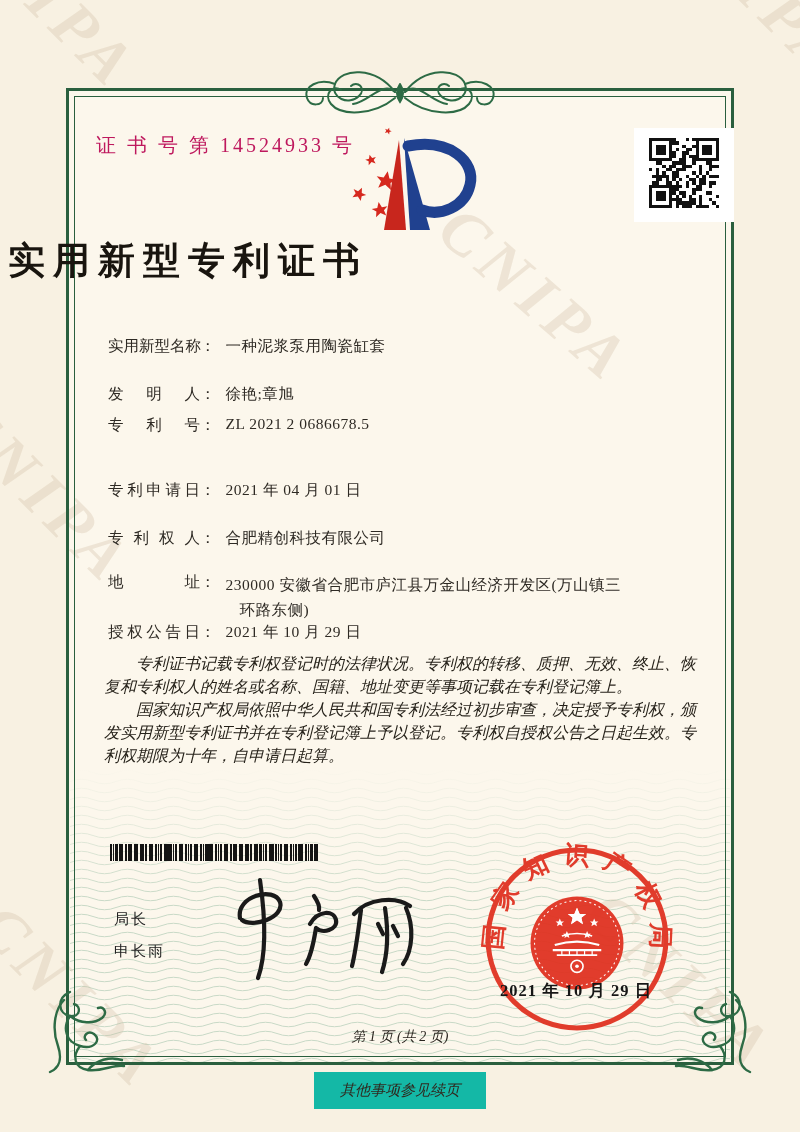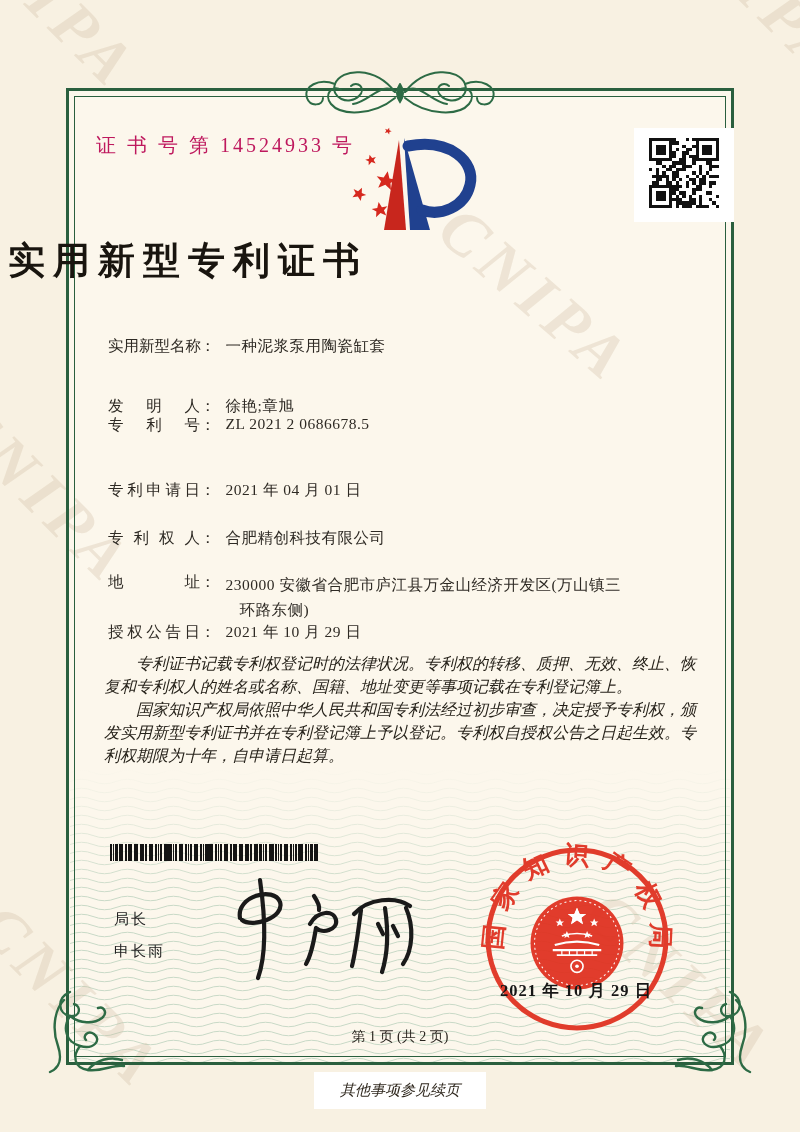--- a/index.html
+++ b/index.html
@@ -50,22 +50,22 @@
       repeating-linear-gradient(90deg,#141414 0 1px,transparent 1px 3px),
       repeating-linear-gradient(90deg,transparent 0 6px,#141414 6px 8px,transparent 8px 13px);}
   .signer-title{left:114px;top:910px;font-size:15px;color:#222;z-index:6;
                 font-family:"Liberation Sans",sans-serif;letter-spacing:2px;}
   .signer-name{left:114px;top:942px;font-size:15px;color:#222;z-index:6;
                font-family:"Liberation Sans",sans-serif;letter-spacing:2px;}
   .sig-svg{left:222px;top:866px;width:215px;height:122px;z-index:7;}
   .seal-svg{left:480px;top:842px;width:194px;height:194px;z-index:7;opacity:.95;}
   .seal-date{left:500px;top:980px;font-size:16.5px;font-weight:bold;color:#161616;
              letter-spacing:1px;z-index:8;white-space:nowrap;}
-  .page-info{left:0;top:1028px;width:800px;text-align:center;font-size:14px;color:#2b2620;z-index:6;}
-  .cont-note{left:50%;top:1072px;transform:translateX(-50%);background:#ffffff;
+  .page-info{left:0;top:1028px;width:800px;text-align:center;font-size:14px;color:#2b2620;z-index:6;font-style:italic;}
+  .cont-note{left:50%;top:1072px;transform:translateX(-50%);background:#14b8a6;
              padding:9px 26px;font-size:15px;font-style:italic;color:#30291f;z-index:6;
              white-space:nowrap;}
 </style>
 </head>
 <body>
 
 <div class="wm" style="left:-70px;top:-40px;">CNIPA</div>
 <div class="wm" style="left:640px;top:-50px;">CNIPA</div>
 <div class="wm" style="left:420px;top:258px;transform:rotate(41deg);">CNIPA</div>
 <div class="wm" style="left:-75px;top:455px;">CNIPA</div>
@@ -291,21 +291,21 @@
       <rect x="1" y="15" width="5" height="5" fill="#fff"></rect>
       <rect x="2" y="16" width="3" height="3" fill="#111"></rect>
     </svg>
 </div>
 
 <div class="abs title">实用新型专利证书</div>
 
 <div class="frow" style="top:336px;">
   <span class="flabel">实用新型名称</span><span class="fcolon">：</span><span class="fvalue">一种泥浆泵用陶瓷缸套</span>
 </div>
-<div class="frow" style="top:396px;">
+<div class="frow" style="top:384px;">
   <span class="flabel">发明人</span><span class="fcolon">：</span><span class="fvalue">徐艳;章旭</span>
 </div>
 <div class="frow" style="top:415px;">
   <span class="flabel">专利号</span><span class="fcolon">：</span><span class="fvalue">ZL 2021 2 0686678.5</span>
 </div>
 <div class="frow" style="top:480px;">
   <span class="flabel">专利申请日</span><span class="fcolon">：</span><span class="fvalue">2021 年 04 月 01 日</span>
 </div>
 <div class="frow" style="top:528px;text-decoration:underline;">
   <span class="flabel">专利权人</span><span class="fcolon">：</span><span class="fvalue">合肥精创科技有限公司</span>

